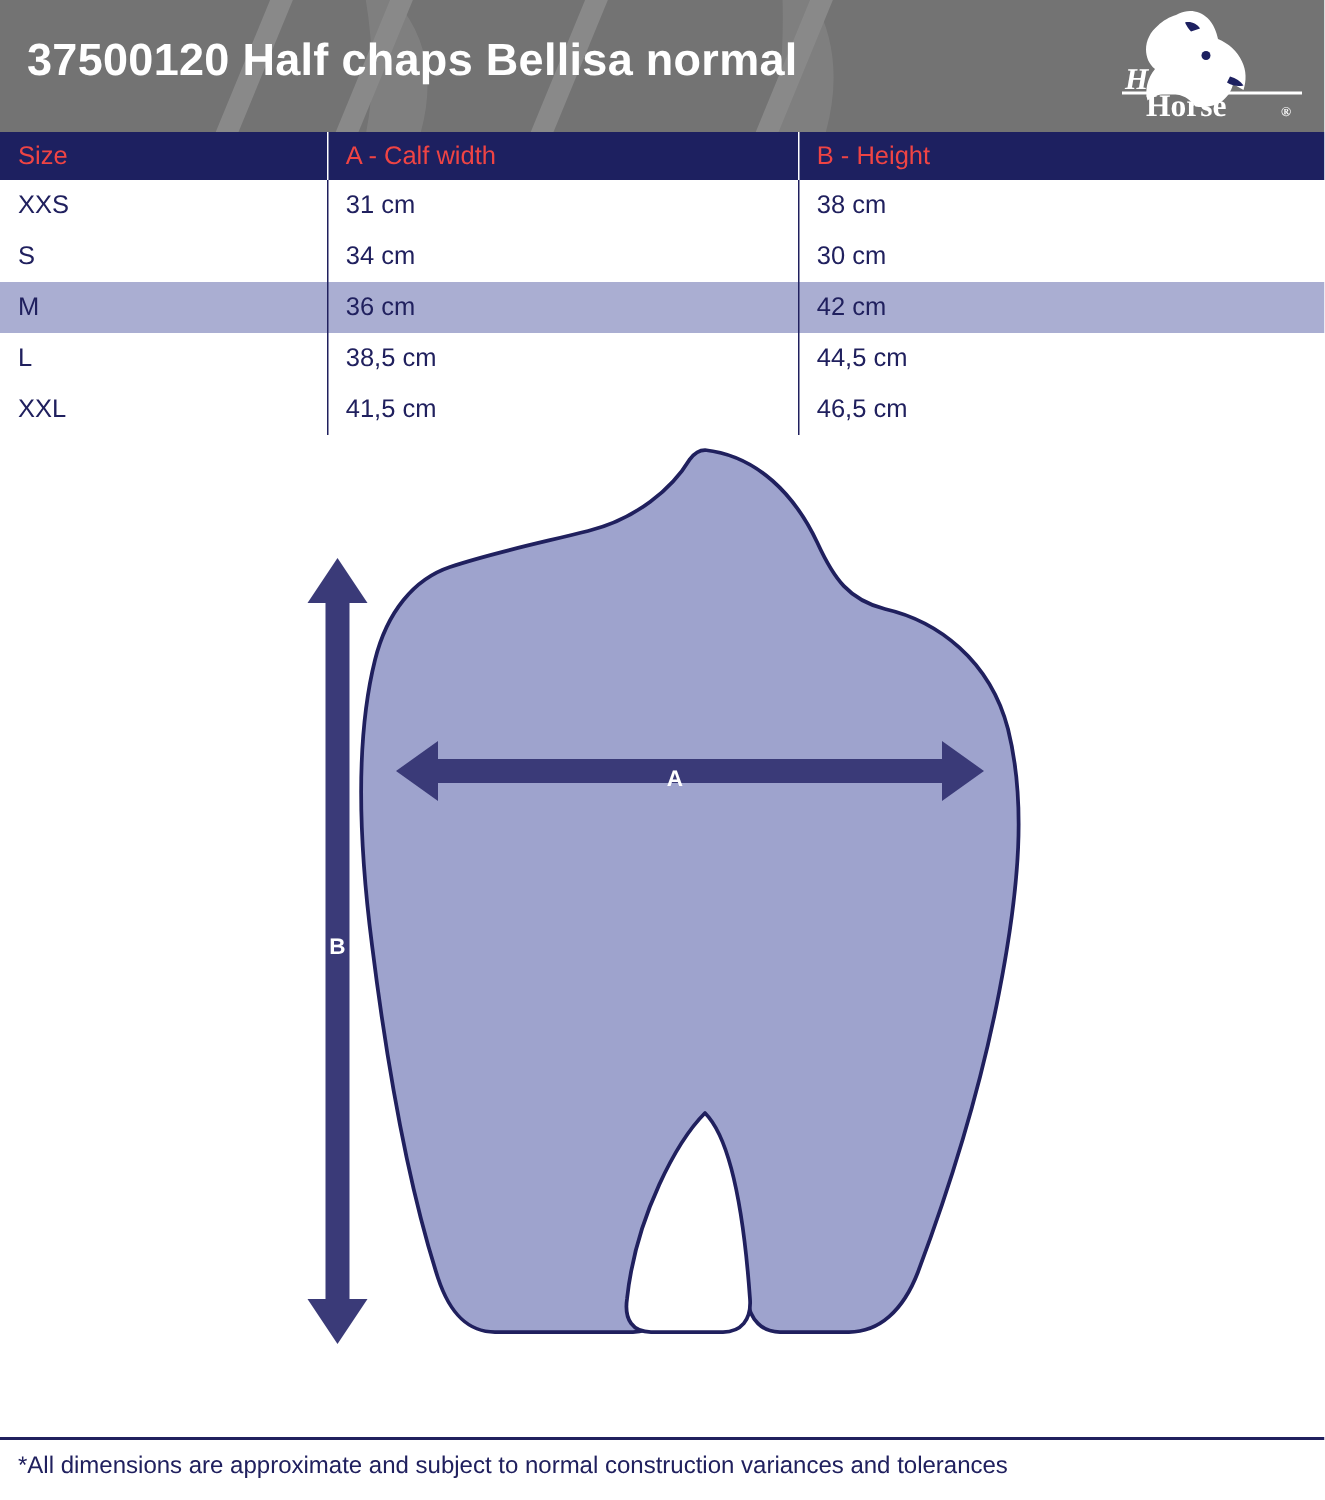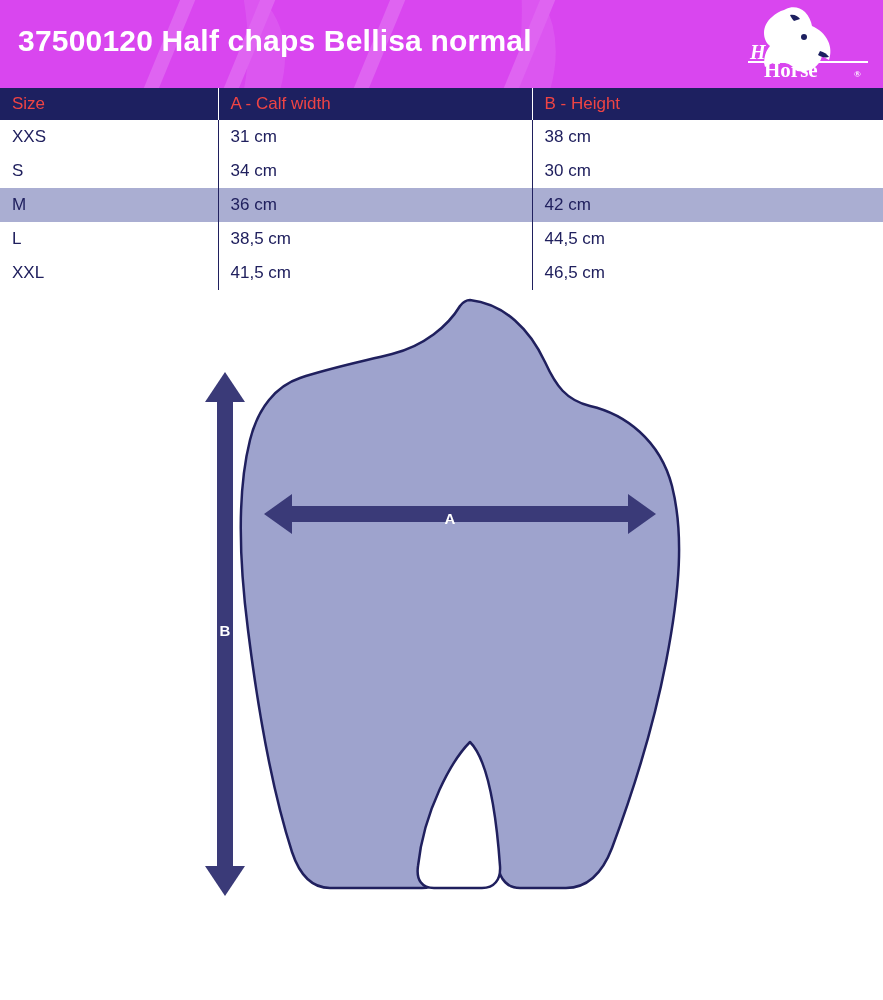--- a/index.html
+++ b/index.html
@@ -19,21 +19,21 @@
     position: relative;
     width: 883px;
     height: 1000px;
     background: #ffffff;
   }
 
   
   .header {
     position: relative;
     height: 88px;
-    background: #d946ef;
+    background: #737373;
     overflow: hidden;
   }
   .header-watermark {
     position: absolute;
     top: -30px;
     left: 90px;
     width: 620px;
     height: 170px;
     opacity: 0.16;
     pointer-events: none;
@@ -250,14 +250,17 @@
 
       <g>
         <rect x="217" y="110" width="16" height="470" fill="#3a3a78"></rect>
         <polygon points="225,82 205,112 245,112" fill="#3a3a78"></polygon>
         <polygon points="225,606 205,576 245,576" fill="#3a3a78"></polygon>
         <text class="dim-label" x="225" y="342" text-anchor="middle" dominant-baseline="middle">B</text>
       </g>
     </svg>
   </div>
 
+  <div class="footer">
+    <div class="footer-text">*All dimensions are approximate and subject to normal construction variances and tolerances</div>
+  </div>
 
 </div>
 
 </body></html>

